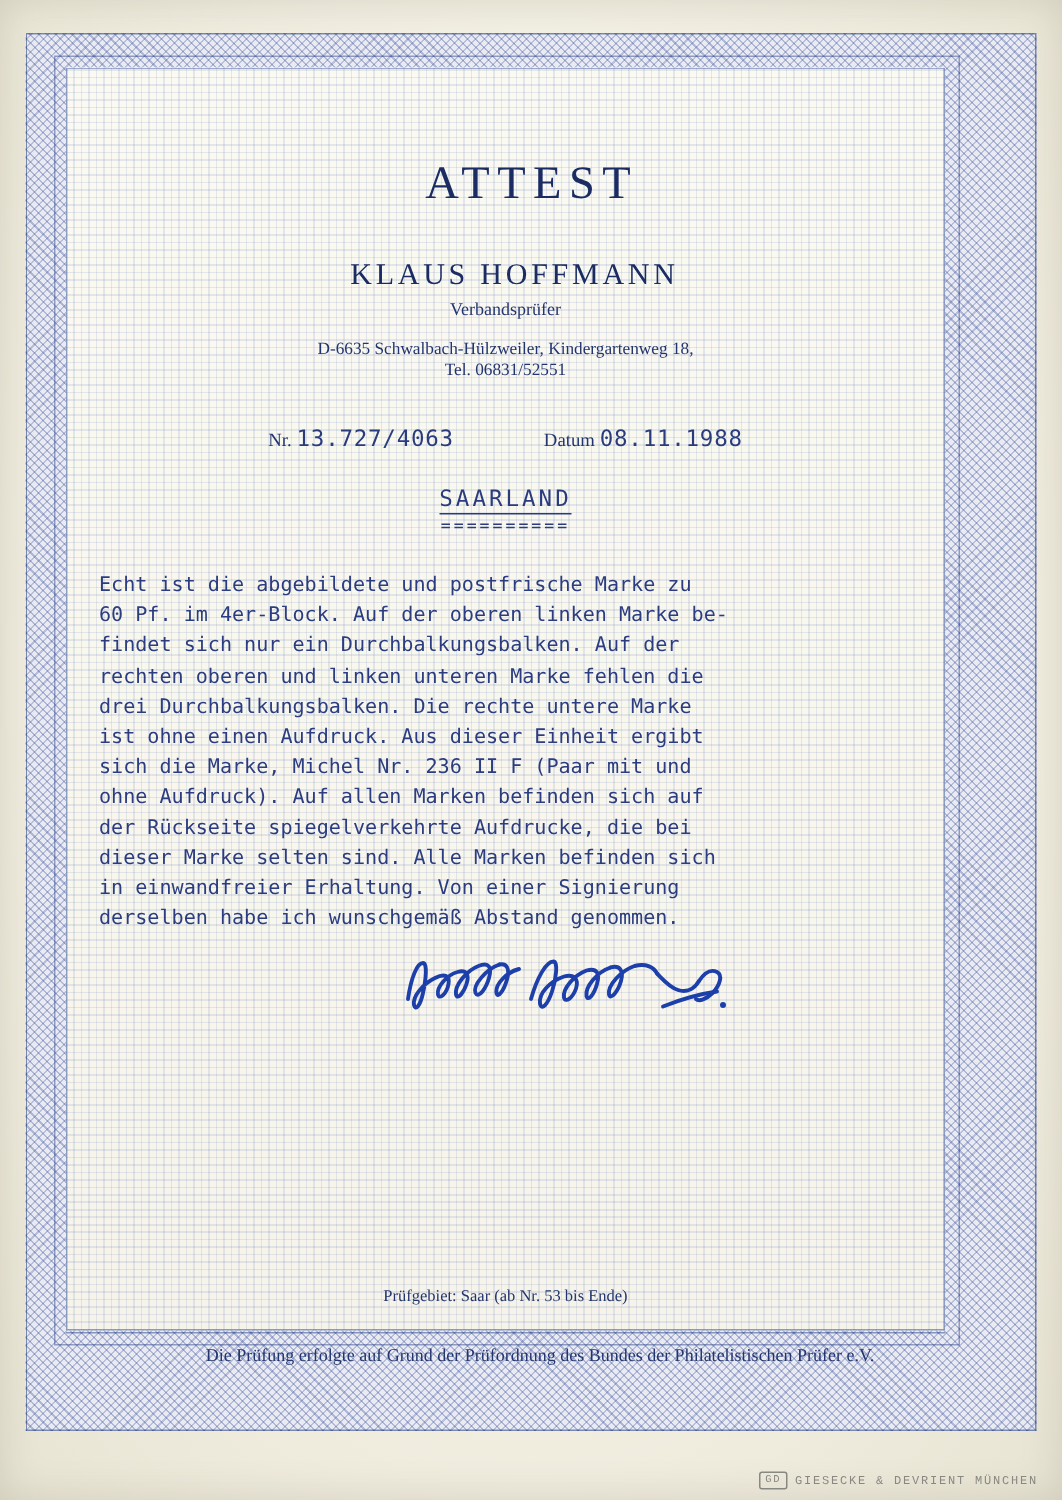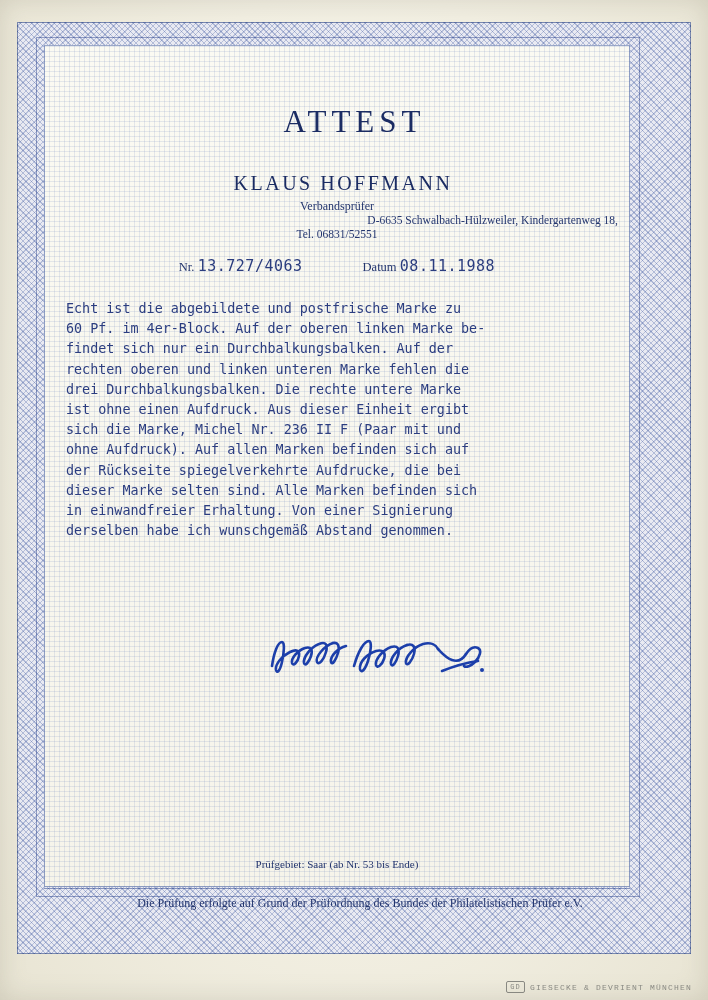--- a/index.html
+++ b/index.html
@@ -106,38 +106,39 @@
   }
 
   .assoc-line {
     text-align: center;
     font-size: 12px;
     margin-top: 11px;
     color: #23356e;
   }
 
   .addr-line {
-    text-align: right;
+    text-align: center;
     font-size: 11.5px;
+    margin-top: 13px;
     color: #23356e;
   }
   .addr-line2 {
     text-align: center;
     font-size: 11.5px;
     margin-top: 2px;
     color: #23356e;
   }
 
   
   .refrow {
     display: flex;
     justify-content: center;
     align-items: baseline;
     gap: 60px;
-    margin-top: 17px;
+    margin-top: 30px;
     font-size: 13px;
   }
   .refrow .lbl {
     font-size: 12.5px;
     color: #23356e;
   }
   .typed {
     font-family: "DejaVu Sans Mono", monospace;
     font-size: 15px;
     letter-spacing: 0.5px;
@@ -272,20 +273,24 @@
       <div>
         <span class="lbl">Nr.</span>
         <span class="typed">13.727/4063</span>
       </div>
       <div>
         <span class="lbl">Datum</span>
         <span class="typed">08.11.1988</span>
       </div>
     </div>
 
+    <div class="country-wrap">
+      <span class="country">SAARLAND</span>
+      <span class="country-underscores">==========</span>
+    </div>
 
     <div class="body-text">Echt ist die abgebildete und postfrische Marke zu
 60 Pf. im 4er-Block. Auf der oberen linken Marke be-
 findet sich nur ein Durchbalkungsbalken. Auf der
 rechten oberen und linken unteren Marke fehlen die
 drei Durchbalkungsbalken. Die rechte untere Marke
 ist ohne einen Aufdruck. Aus dieser Einheit ergibt
 sich die Marke, Michel Nr. 236 II F (Paar mit und
 ohne Aufdruck). Auf allen Marken befinden sich auf
 der Rückseite spiegelverkehrte Aufdrucke, die bei

